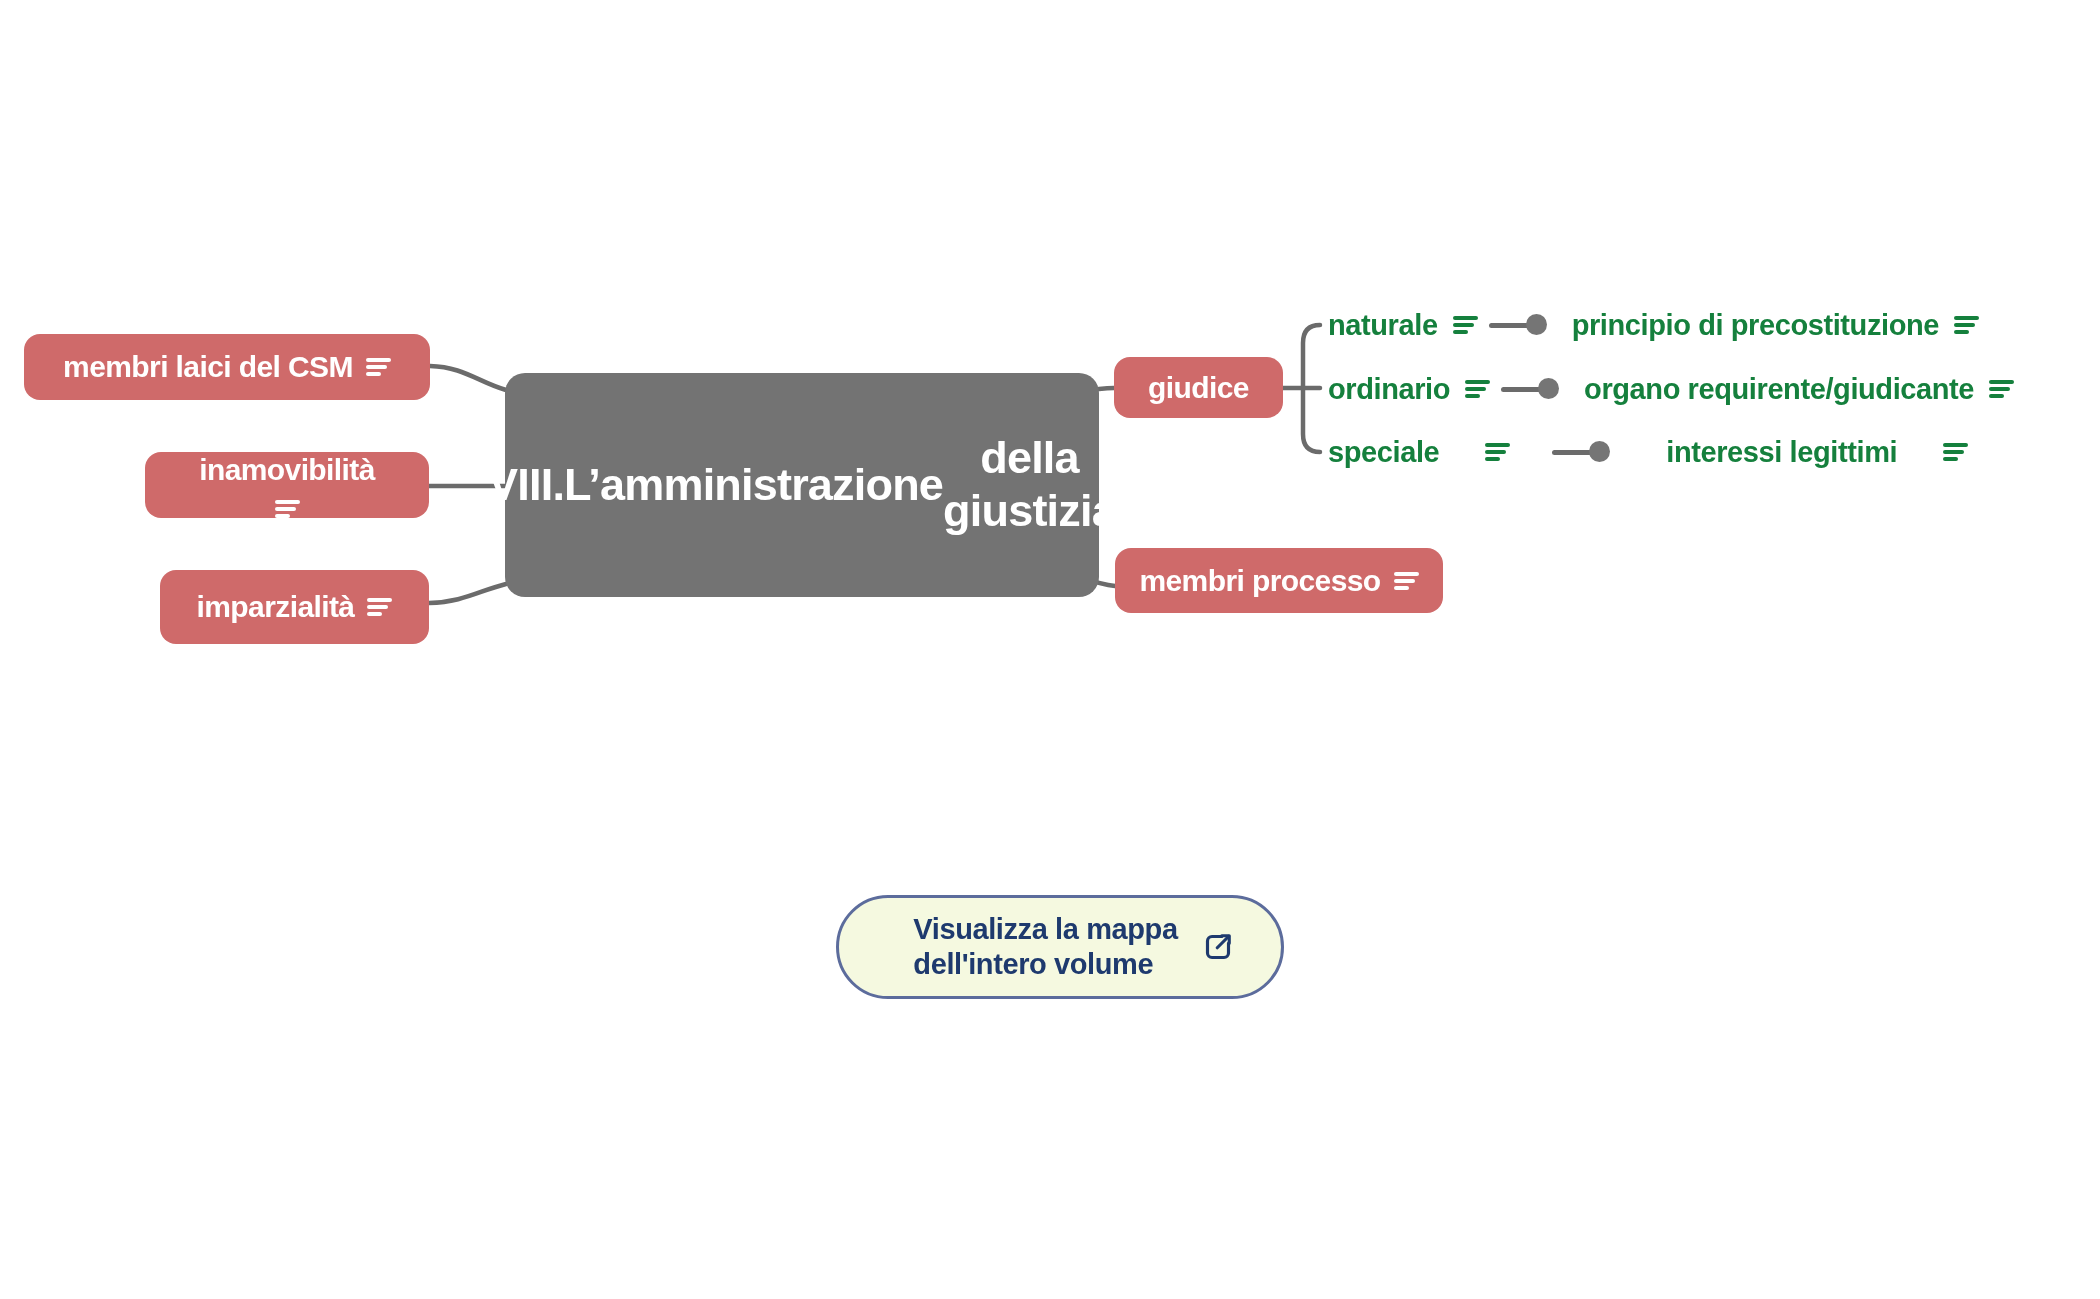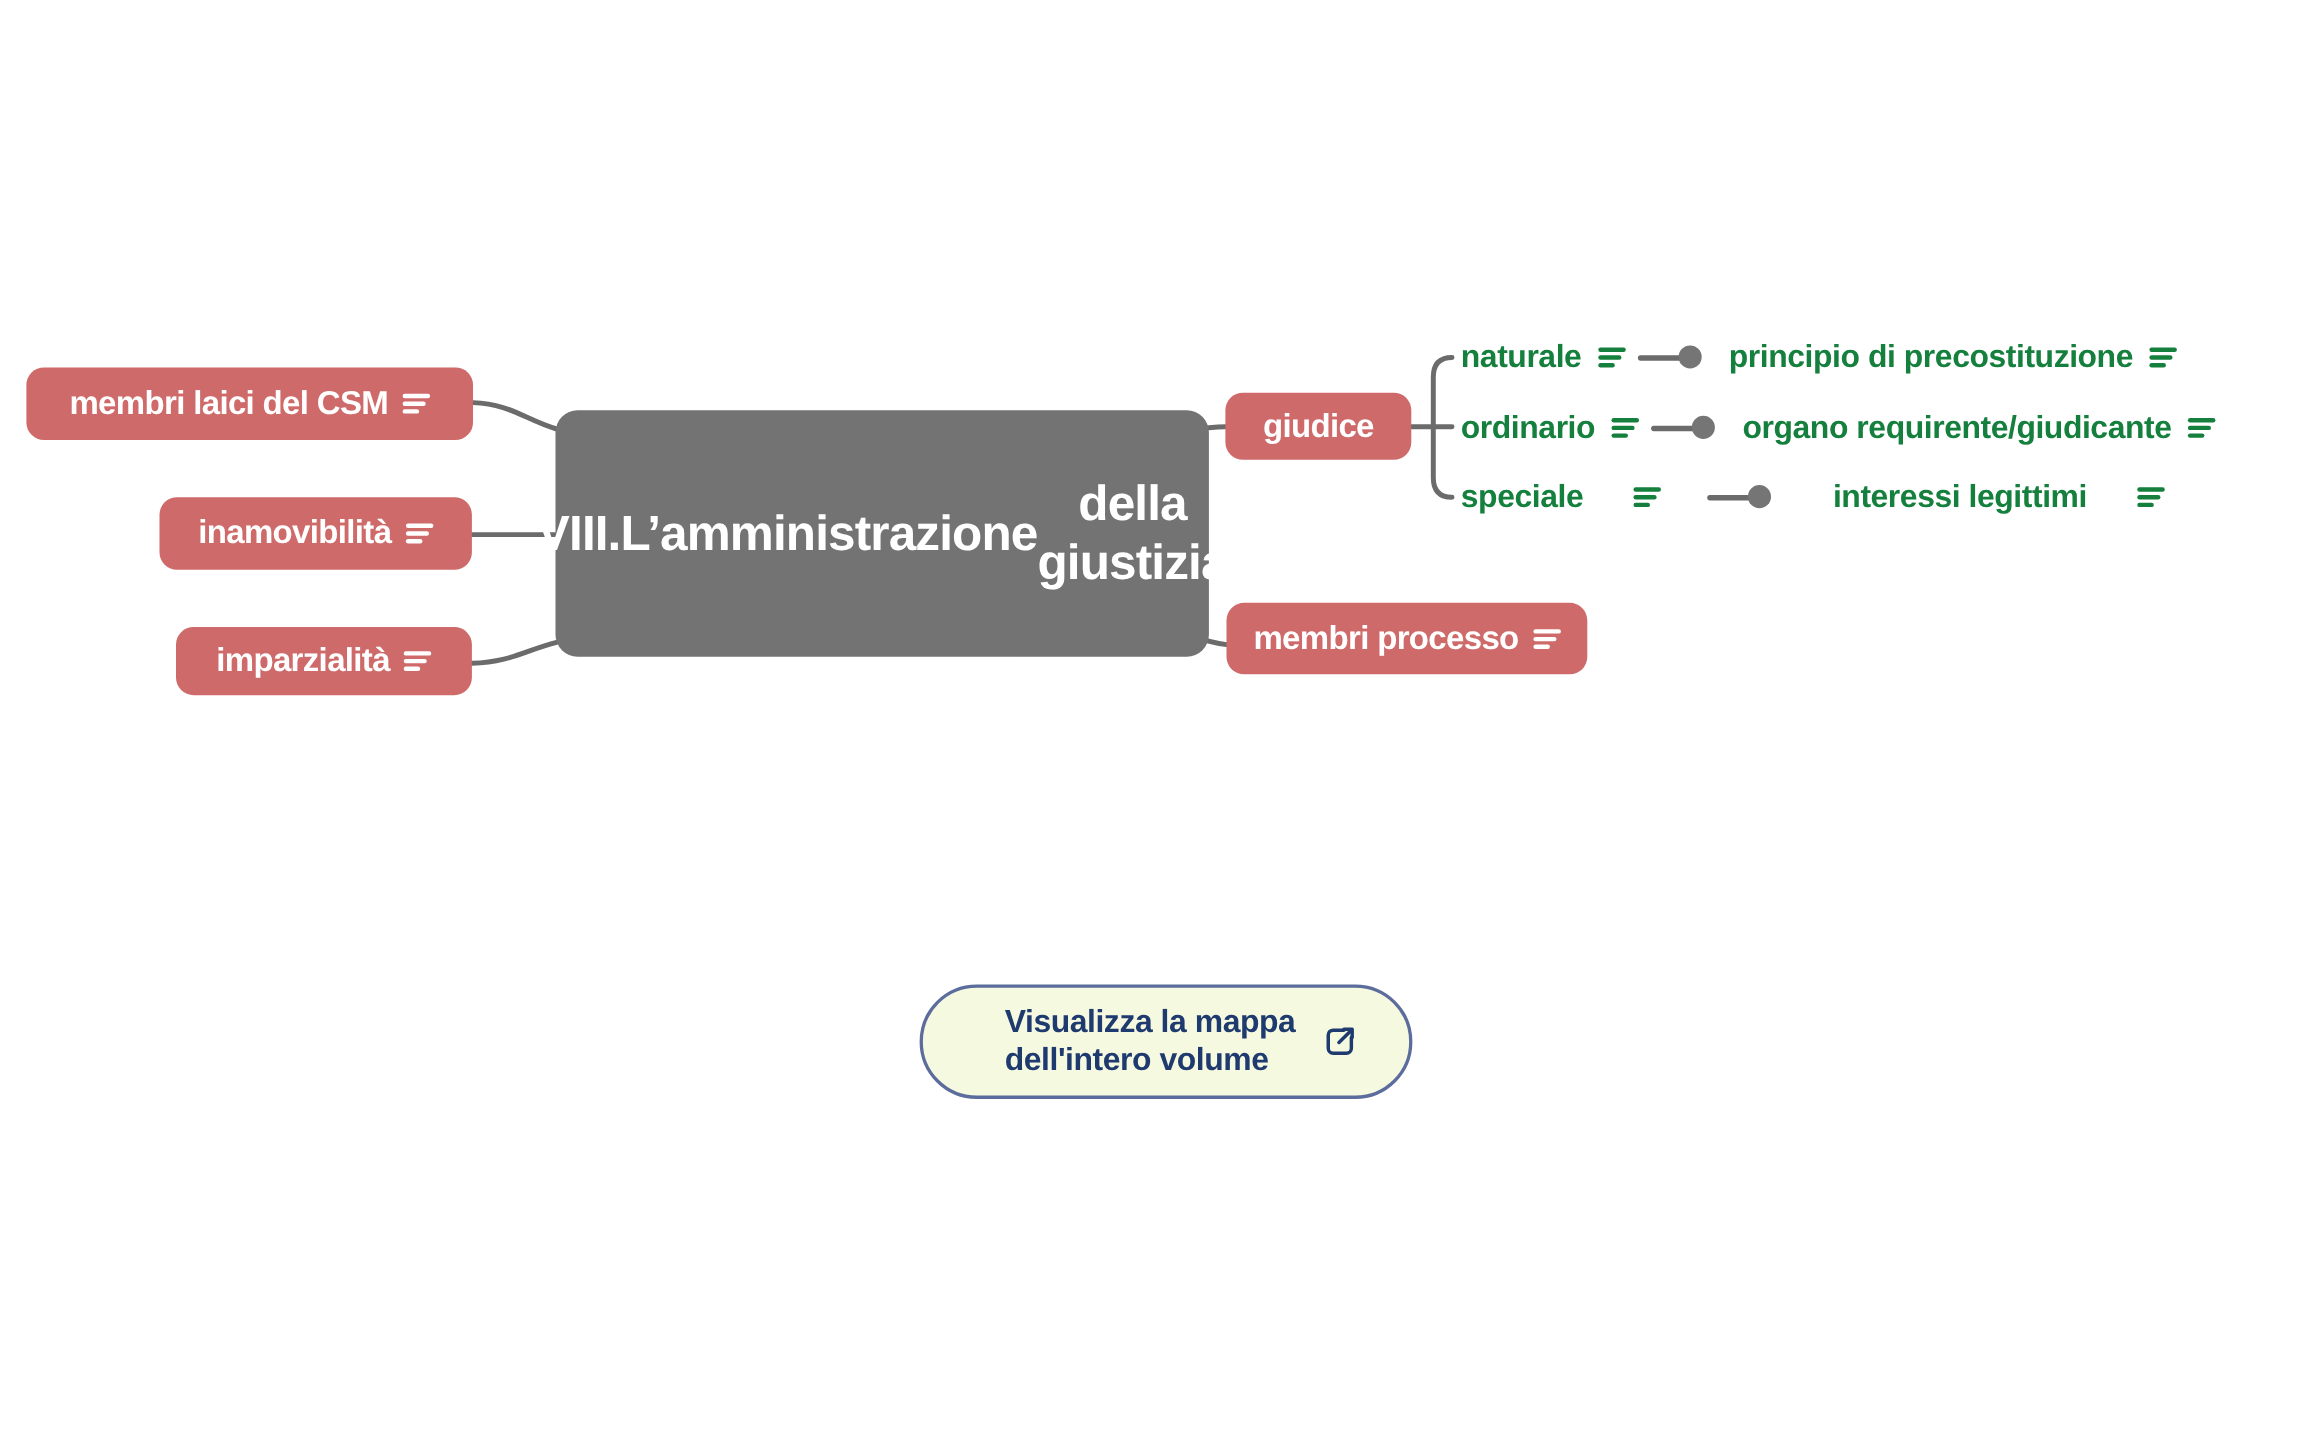--- a/index.html
+++ b/index.html
@@ -86,30 +86,30 @@
 
   <div class="bnode" style="left:24px;top:334px;width:406px;height:66px;text-align:right;">
     <span>membri laici del CSM</span>
     <span class="icon-notes">
         <i></i>
         <i></i>
         <i></i>
       </span>
   </div>
 
-  <div class="bnode" style="left:145px;top:452px;width:284px;height:66px;">
+  <div class="bnode" style="left:145px;top:452px;width:284px;height:66px;flex-direction:column;">
     <span>inamovibilità</span>
     <span class="icon-notes">
         <i></i>
         <i></i>
         <i></i>
       </span>
   </div>
 
-  <div class="bnode" style="left:160px;top:570px;width:269px;height:62px;">
+  <div class="bnode" style="left:160px;top:570px;width:269px;height:74px;">
     <span>imparzialità</span>
     <span class="icon-notes">
         <i></i>
         <i></i>
         <i></i>
       </span>
   </div>
 
   <div class="central">
     <span>VIII.</span>

